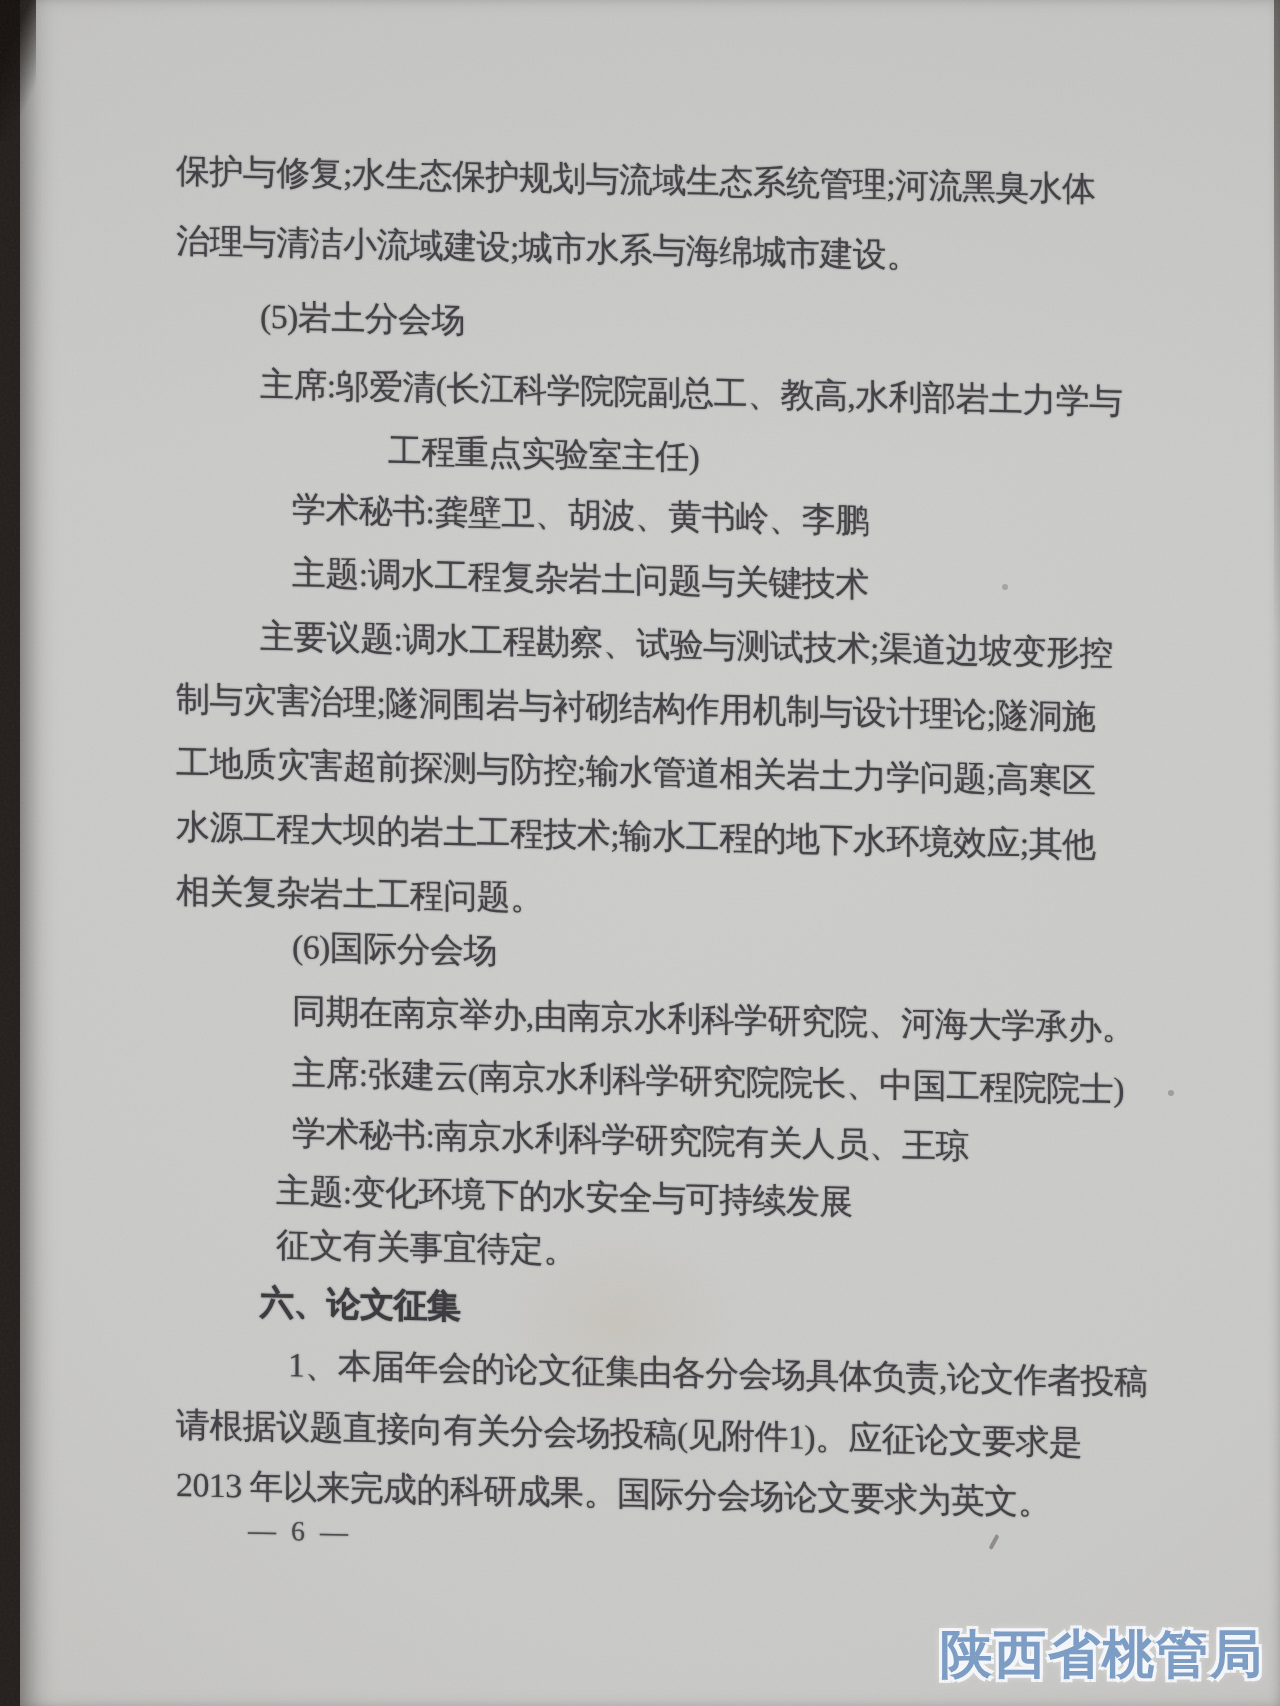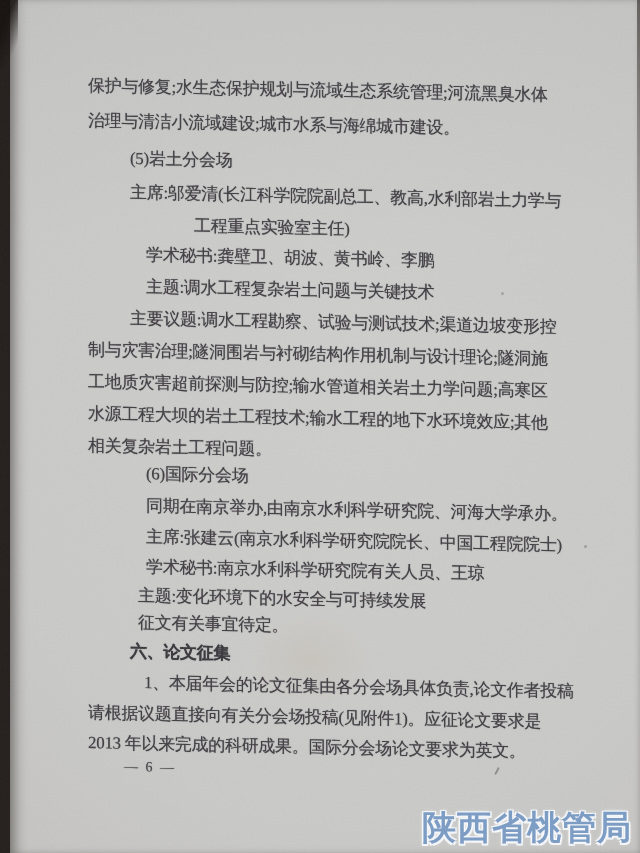--- a/index.html
+++ b/index.html
@@ -45,21 +45,21 @@
   .mm1{margin-top:-1px;}.mm2{margin-top:-2px;}.mm3{margin-top:-3px;}
   .mm5{margin-top:-5px;}.mm9{margin-top:-9px;}
   .pnum{margin-left:36px;font-size:14px;letter-spacing:2px;color:#4a484c;}
   
   .watermark{
     position:absolute;right:8px;bottom:8px;text-align:center;
     font-family:"Liberation Sans","DejaVu Sans",sans-serif;
     pointer-events:none;
   }
   .wm-cn{
-    font-size:34px;font-weight:700;letter-spacing:1px;line-height:36px;
+    font-size:26px;font-weight:700;letter-spacing:1px;line-height:36px;
     color:#7b9cc4;
     text-shadow:
       -1.5px -1.5px 0 rgba(245,248,252,0.95), 1.5px -1.5px 0 rgba(245,248,252,0.95),
       -1.5px  1.5px 0 rgba(245,248,252,0.95), 1.5px  1.5px 0 rgba(245,248,252,0.95),
       0 0 4px rgba(255,255,255,0.8);
   }
   .wm-en{
     font-size:13.5px;font-weight:700;letter-spacing:0.6px;line-height:16px;
     color:#9fc0dc;
     text-shadow:-1px -1px 0 rgba(245,248,252,0.7), 1px 1px 0 rgba(245,248,252,0.7);

